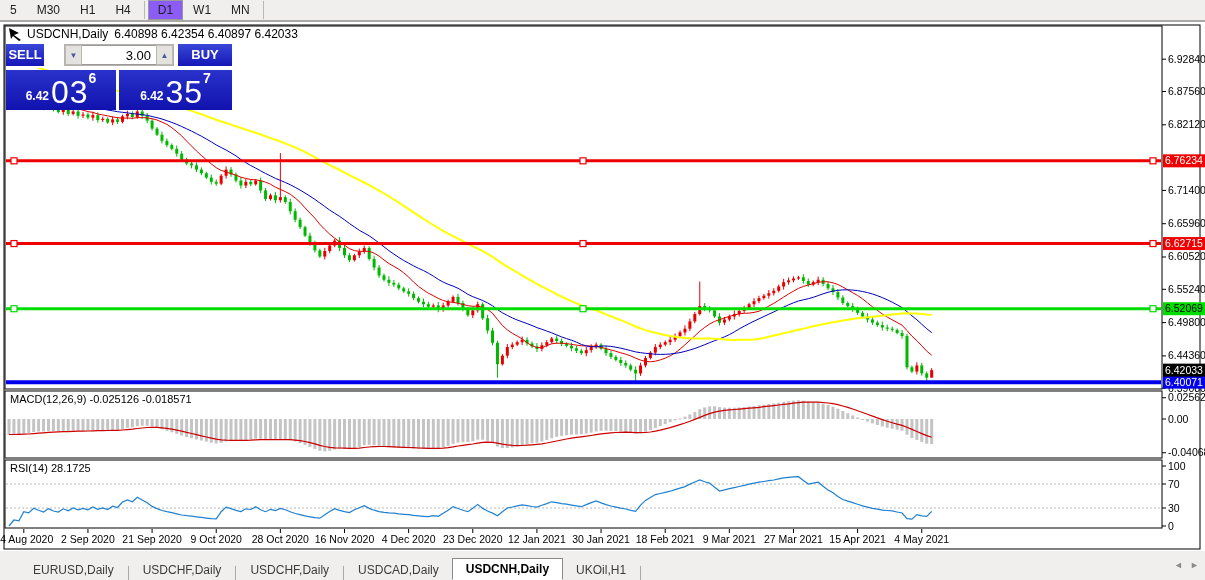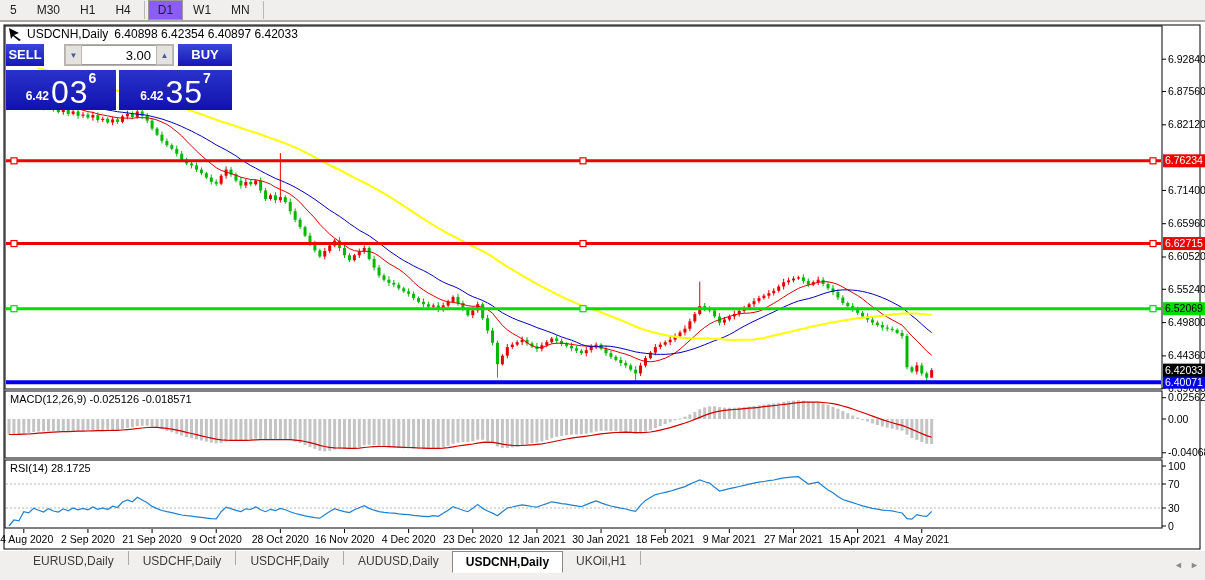--- a/index.html
+++ b/index.html
@@ -37,21 +37,21 @@
   .oc-price{position:absolute;top:26px;height:40px;background:linear-gradient(#2a32cc,#1112ae);
     color:#fff;display:flex;align-items:flex-end;justify-content:center;padding-bottom:3px;cursor:pointer;}
   .oc-price .pfx{font-size:12px;line-height:22px;margin-right:2px;}
   .oc-price .big{font-size:32px;line-height:30px;font-weight:normal;letter-spacing:1px;}
   .oc-price .sup{font-size:14px;line-height:12px;align-self:flex-start;margin-top:2px;}
   .oc-price-sell{left:0;width:110px;}
   .oc-price-buy{left:113px;width:113px;}
 
   
   #tabstrip{position:absolute;left:0;top:551px;width:1205px;height:29px;background:#f0efed;z-index:6;
-    display:flex;align-items:flex-start;padding-left:20px;}
+    display:flex;align-items:flex-end;padding-left:20px;}
   .tab{font-size:12px;color:#3c3c3c;padding:3px 13px;cursor:pointer;white-space:nowrap;}
   .tab.active{background:#fff;border:1px solid #8a8a8a;border-bottom:1px solid #fff;color:#000;font-weight:bold;}
   .tab-sep{width:1px;height:14px;background:#aaa;margin:0 1px;}
   .tab-scroll{position:absolute;top:9px;color:#8a8a8a;font-size:9px;cursor:pointer;}
   #tab-scroll-left{right:22px;}
   #tab-scroll-right{right:6px;}
 </style>
 </head>
 <body>
 
@@ -791,20 +791,20 @@
     </div>
   </div>
 
   <div id="tabstrip">
     <span class="tab">EURUSD,Daily</span>
     <span class="tab-sep"></span>
     <span class="tab">USDCHF,Daily</span>
     <span class="tab-sep"></span>
     <span class="tab">USDCHF,Daily</span>
     <span class="tab-sep"></span>
-    <span class="tab">AUDUSD,Daily</span>
+    <span class="tab">USDCAD,Daily</span>
     <span class="tab active">USDCNH,Daily</span>
     <span class="tab">UKOil,H1</span>
     <span class="tab-sep"></span>
     <span class="tab-scroll" id="tab-scroll-left">◄</span>
     <span class="tab-scroll" id="tab-scroll-right">►</span>
   </div>
 </div>
 
 </body></html>

